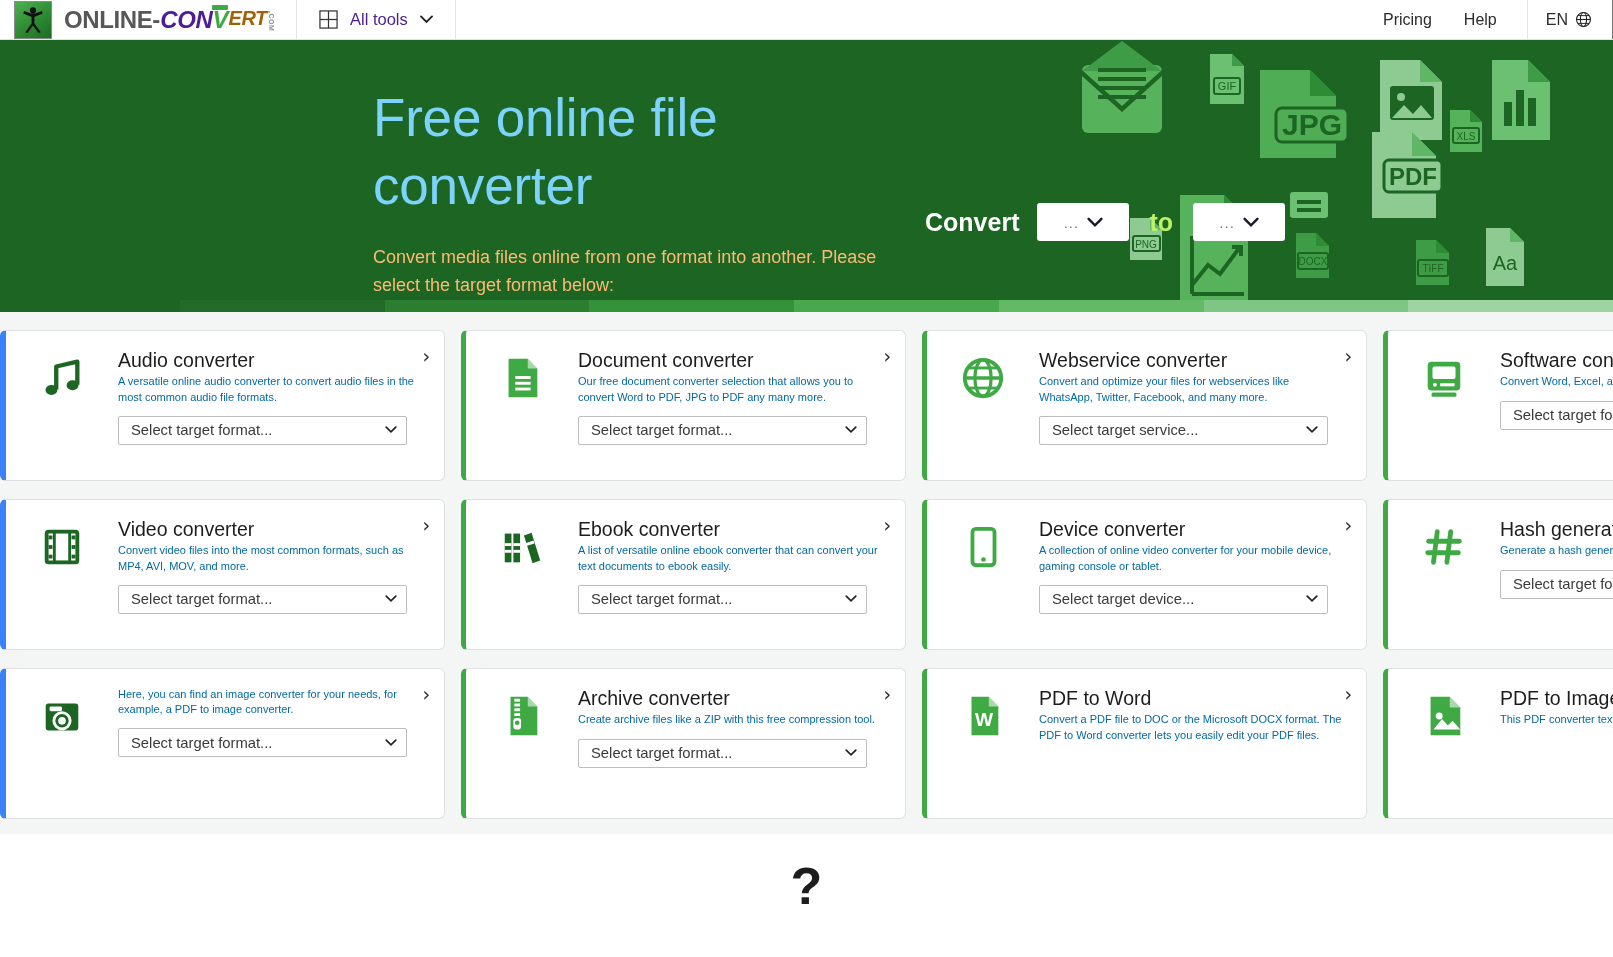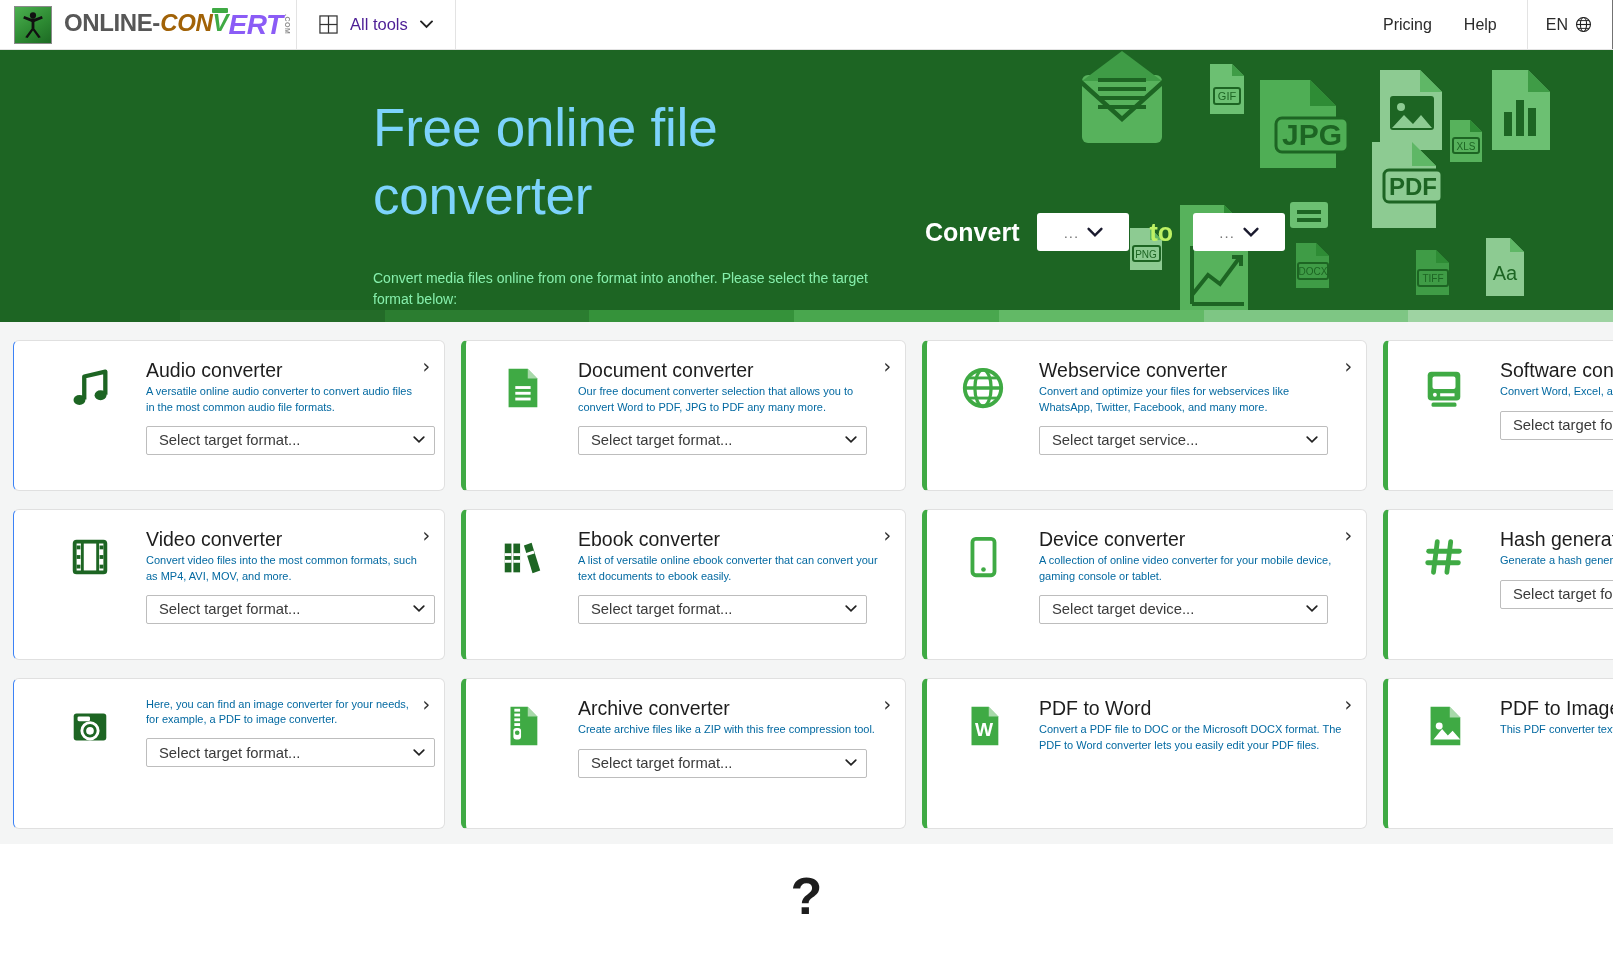--- a/index.html
+++ b/index.html
@@ -5,21 +5,21 @@
   * { box-sizing: border-box; margin: 0; padding: 0; }
   html, body {
     width: 1613px; height: 957px;
     font-family: "Liberation Sans", sans-serif;
     background: #ffffff;
     overflow: hidden;
   }
 
   
   .topnav {
-    height: 50px;
+    height: 40px;
     background: #ffffff;
     border-bottom: 1px solid #e3e3e3;
     display: flex;
     align-items: stretch;
     position: relative;
   }
   .brand {
     display: flex;
     align-items: center;
     gap: 12px;
@@ -46,29 +46,29 @@
     line-height: 1;
     white-space: nowrap;
   }
   .bt-online {
     font-weight: 800; font-size: 24px; letter-spacing: -0.4px;
     color: #575757;
   }
   .bt-dash { font-weight: 800; font-size: 24px; color: #575757; }
   .bt-con {
     font-weight: 800; font-size: 24px; font-style: italic;
-    letter-spacing: -0.4px; color: #a16207;
+    letter-spacing: -0.4px; color: #4c1d95;
   }
   .bt-v {
     font-weight: 800; font-size: 24px; font-style: italic;
     color: #3faa44; position: relative;
   }
   .bt-ert {
-    font-weight: 800; font-size: 28px; font-style: italic;
-    letter-spacing: -0.4px; color: #8b5cf6;
+    font-weight: 800; font-size: 20px; font-style: italic;
+    letter-spacing: -0.4px; color: #a16207;
   }
   .bt-com {
     font-size: 7px; font-weight: 700; color: #8e8e8e;
     writing-mode: vertical-rl; letter-spacing: 0.5px;
     margin-left: 1px; margin-top: 3px;
   }
   .vbar {
     position: absolute;
     left: 0; top: -3px;
     width: 100%; height: 5px;
@@ -121,25 +121,25 @@
   }
   .hero h1 {
     color: #7dd3fc;
     font-size: 53px;
     line-height: 1.28;
     font-weight: 400;
     max-width: 520px;
     letter-spacing: -0.2px;
   }
   .hero p {
-    color: #86efac;
-    font-size: 14px;
+    color: #fdba74;
+    font-size: 18px;
     line-height: 1.55;
     max-width: 520px;
-    margin-top: 38px;
+    margin-top: 24px;
   }
 
   .convert-row {
     position: absolute;
     left: 925px; top: 163px;
     z-index: 6;
     display: flex; align-items: center; gap: 0;
   }
   .convert-label {
     color: #ffffff; font-size: 25px; font-weight: 600;
@@ -195,21 +195,21 @@
   .card {
     background: #ffffff;
     border: 1px solid #e0e0e0;
     border-left: 5px solid #3faa44;
     border-radius: 6px;
     height: 151px;
     position: relative;
     padding: 18px 18px 0 0;
     display: flex;
   }
-  .card.plain { border-left: 1px solid #3b82f6; padding-left: 20px; margin-left: 13px; }
+  .card.plain { border-left: 6px solid #3b82f6; padding-left: 0; }
 
   .card-icon {
     width: 112px;
     flex: none;
     display: flex;
     align-items: flex-start;
     justify-content: center;
     padding-top: 6px;
   }
   .card-body { flex: 1; min-width: 0; padding-right: 6px; }

